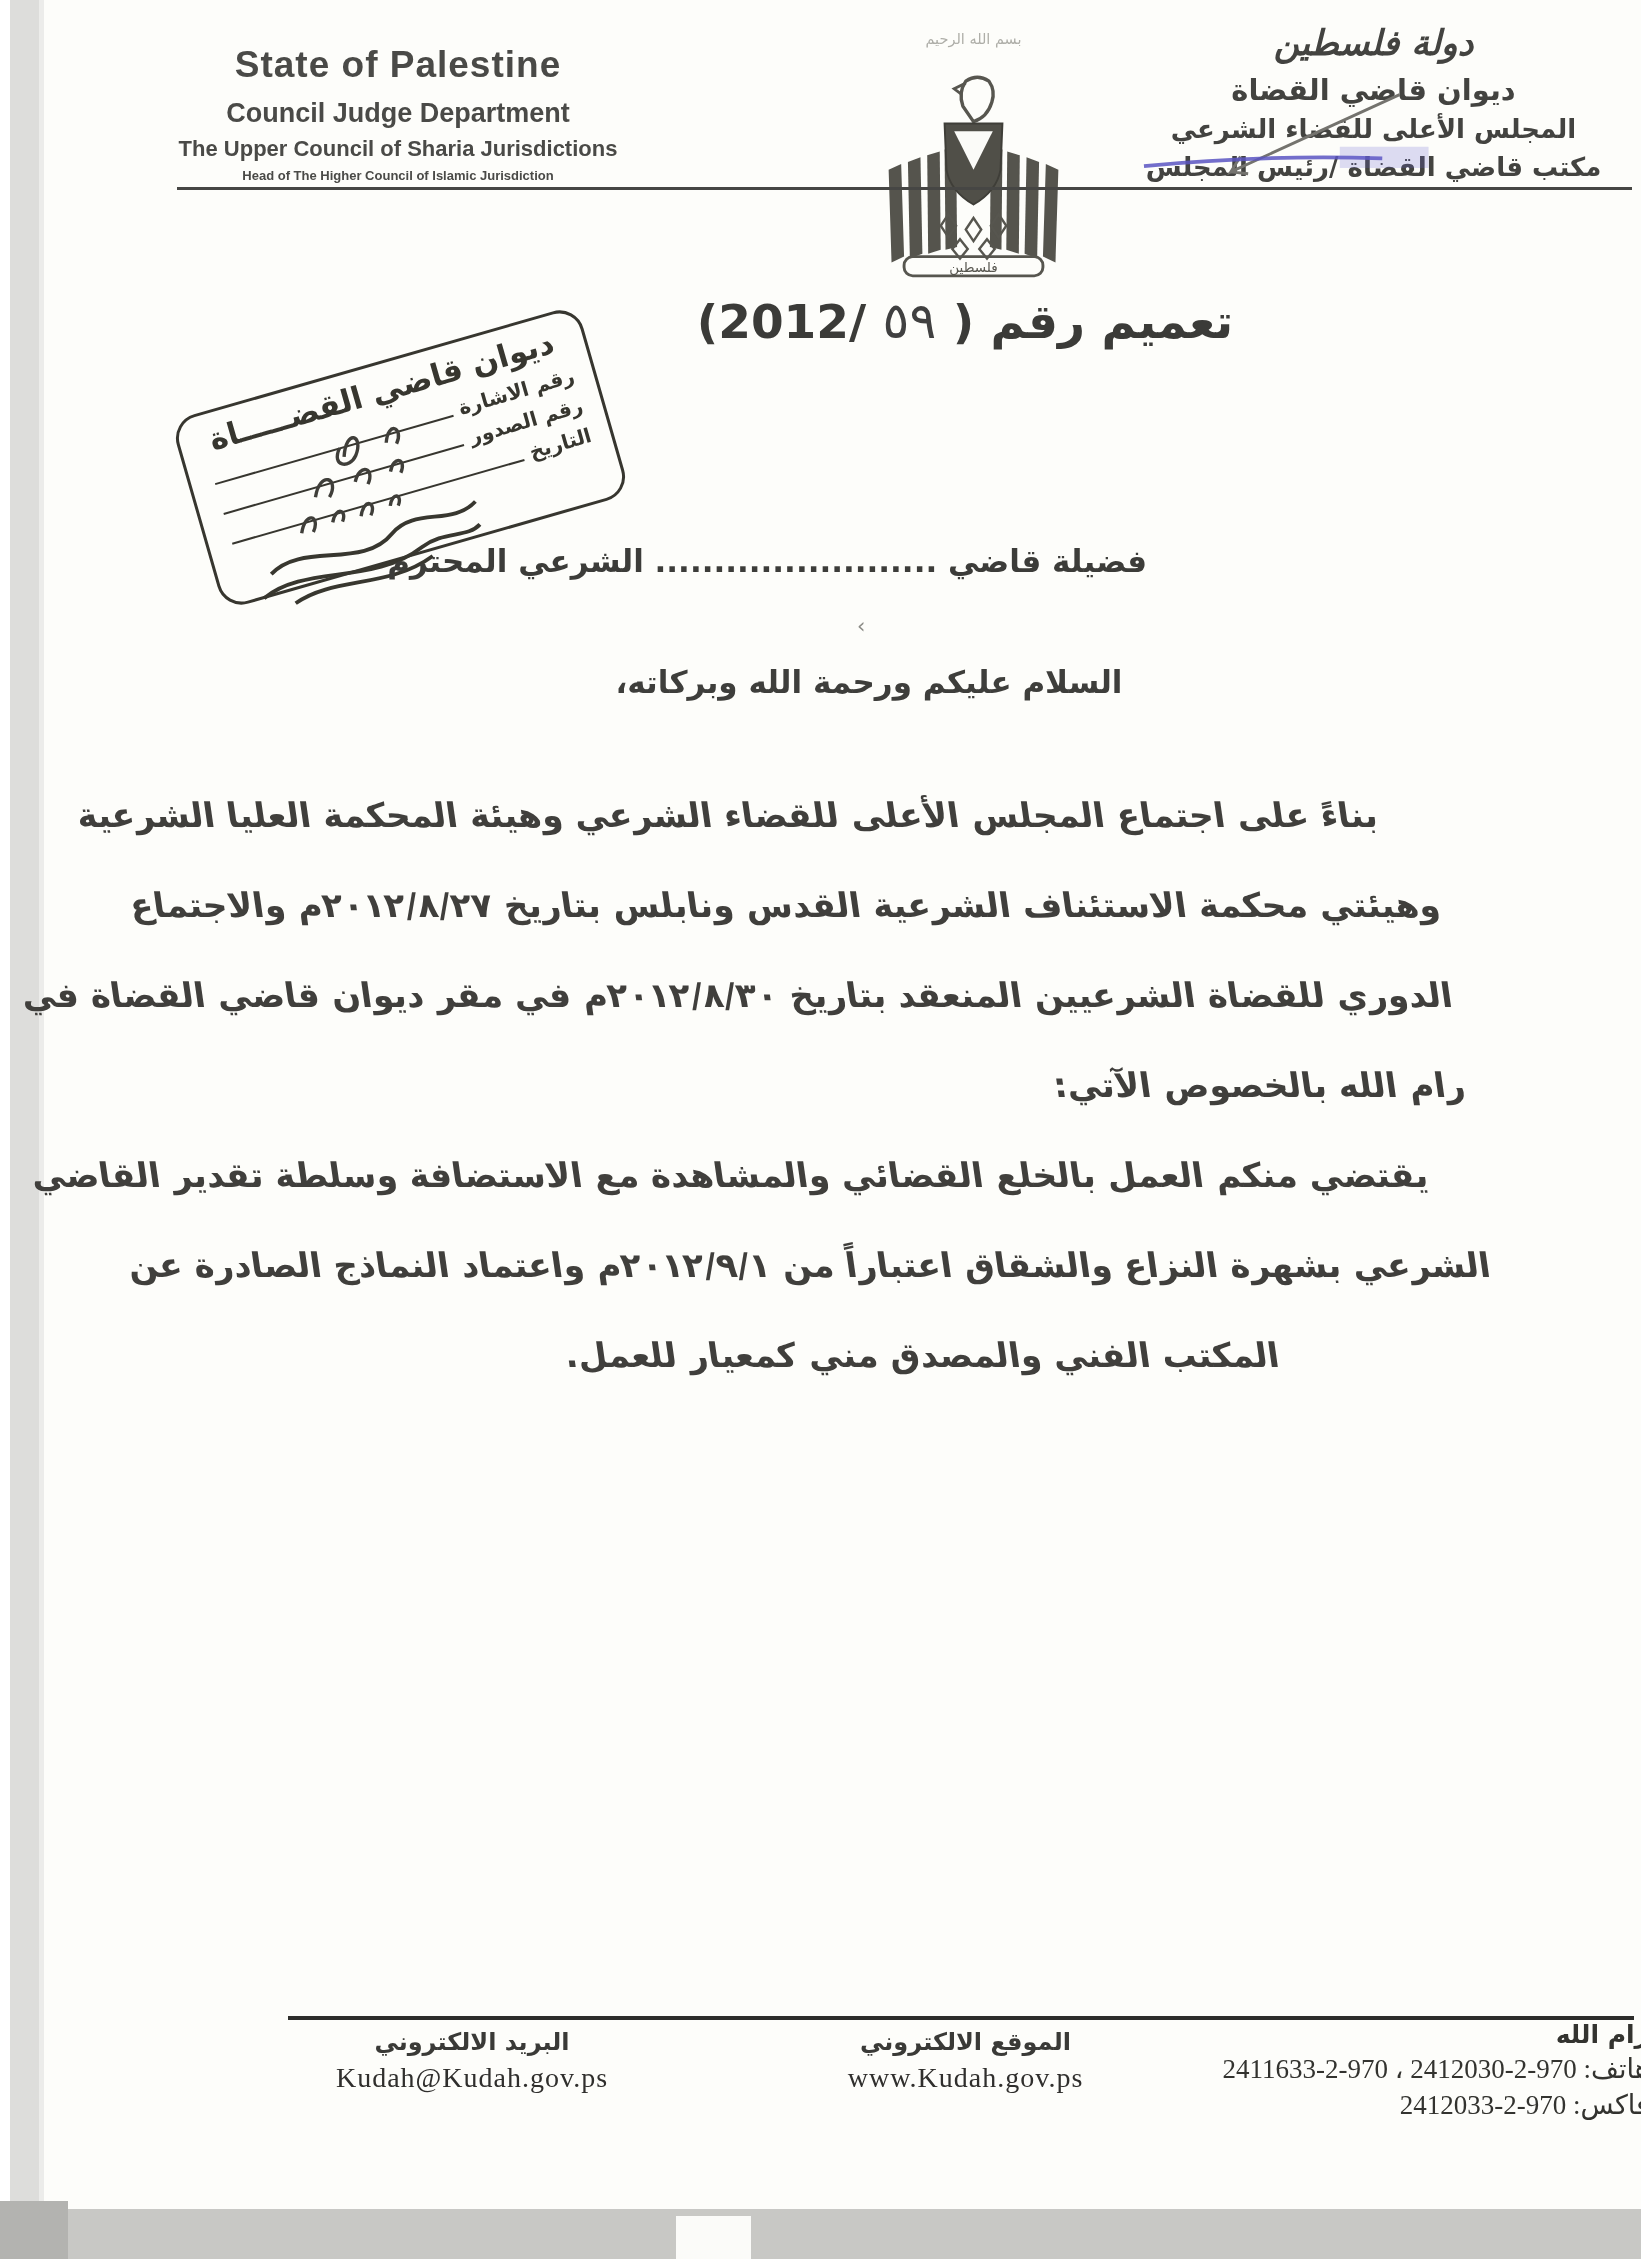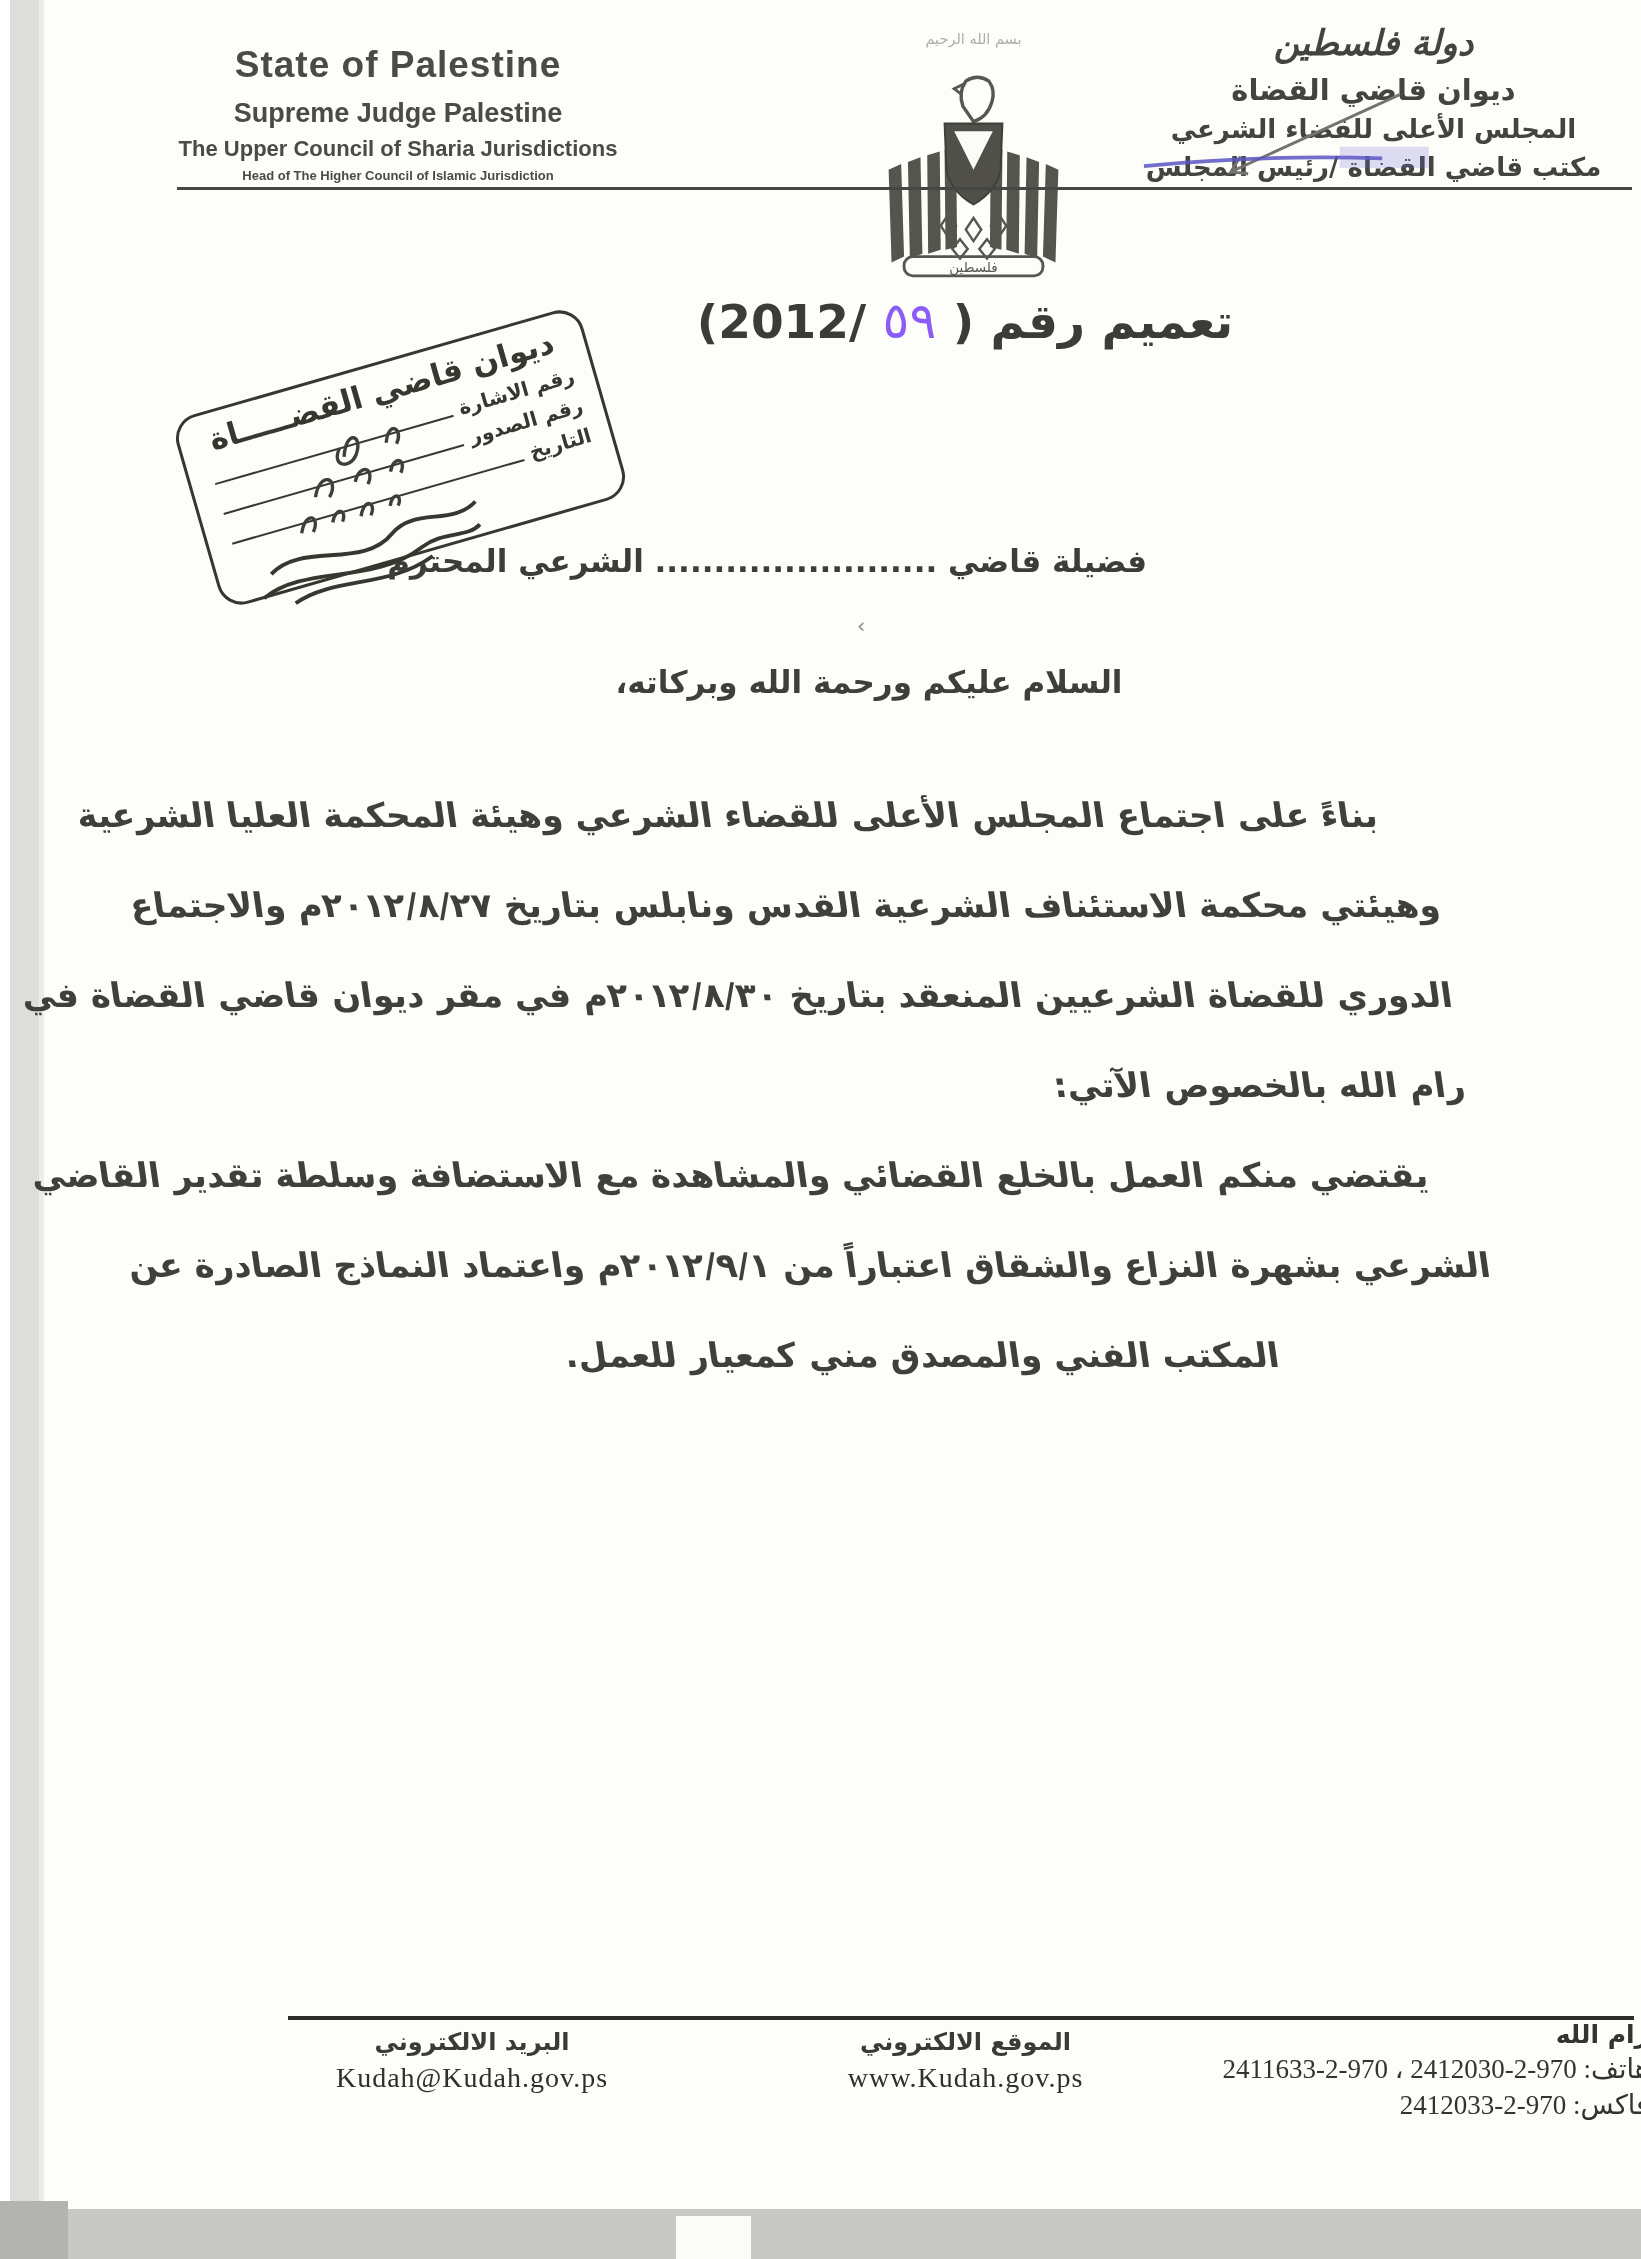--- a/index.html
+++ b/index.html
@@ -24,21 +24,21 @@
   .hdr-ar .a1{font-size:35px;font-weight:bold;margin-bottom:9.7px;font-style:italic;}
   .hdr-ar .a2{font-size:29px;font-weight:bold;margin-bottom:7.7px;}
   .hdr-ar .a3{font-size:26px;font-weight:bold;margin-bottom:7.7px;}
   .hdr-ar .a4{font-size:26px;font-weight:bold;}
   .hdr-rule{position:absolute;left:177px;top:187px;width:1455px;height:2.9px;background:#464644;}
   .emblem{position:absolute;left:852px;top:25px;}
   .pen-marks{position:absolute;left:1110px;top:58px;pointer-events:none;}
   
   .title{position:absolute;left:463px;top:292px;width:1004px;text-align:center;direction:rtl;
     font-size:47px;font-weight:bold;color:#3b3b38;white-space:nowrap;}
-  .title .hand{font-weight:normal;font-size:50px;color:#8b5cf6;letter-spacing:3.9px;}
+  .title .hand{font-weight:normal;font-size:50px;color:#404040;letter-spacing:3.9px;}
   
   .stamp{position:absolute;left:189px;top:359px;width:417px;height:191px;
     border:3.9px solid #37362f;border-radius:25px;transform:rotate(-16deg);
     direction:rtl;color:#37362f;overflow:visible;}
   .stamp-org{font-size:31px;font-weight:bold;text-align:center;margin:7.7px 9.7px 1.9px;}
   .stamp-row{display:flex;align-items:flex-end;margin:1px 19.3px 0;font-size:20px;font-weight:bold;height:30px;}
   .stamp-row .lbl{flex:0 0 auto;}
   .stamp-row .line{flex:1 1 auto;border-bottom:2.4px solid #37362f;margin:0 7.7px 4.8px 3.9px;height:19.3px;}
   .stamp-scribbles{position:absolute;left:0;top:0;overflow:visible;}
   
@@ -67,21 +67,21 @@
 </head>
 <body>
 
 <div class="scan-left"></div>
 <div class="scan-bottom"></div>
 <div class="scan-corner"></div>
 <div class="scan-notch"></div>
 
 <div class="hdr-en">
   <div class="l1">State of Palestine</div>
-  <div class="l2">Supreme Judge Palestine</div>
+  <div class="l2">Council Judge Department</div>
   <div class="l3">The Upper Council of Sharia Jurisdictions</div>
   <div class="l4">Head of The Higher Council of Islamic Jurisdiction</div>
 </div>
 
 <svg class="emblem" width="243" height="253" viewBox="0 0 252 262">
   <text x="126" y="20" font-size="15" fill="#aeaea8" text-anchor="middle">بسم الله الرحيم</text>
 
   <path d="M118 58 q-8 12 -3 26 l11 16 q14 -4 19 -20 q4 -12 -3 -22 q-12 -8 -24 0z" fill="none" stroke="#57564f" stroke-width="3.5"></path>
   <path d="M118 60 l-12 6 8 6" fill="none" stroke="#57564f" stroke-width="3"></path>
 

